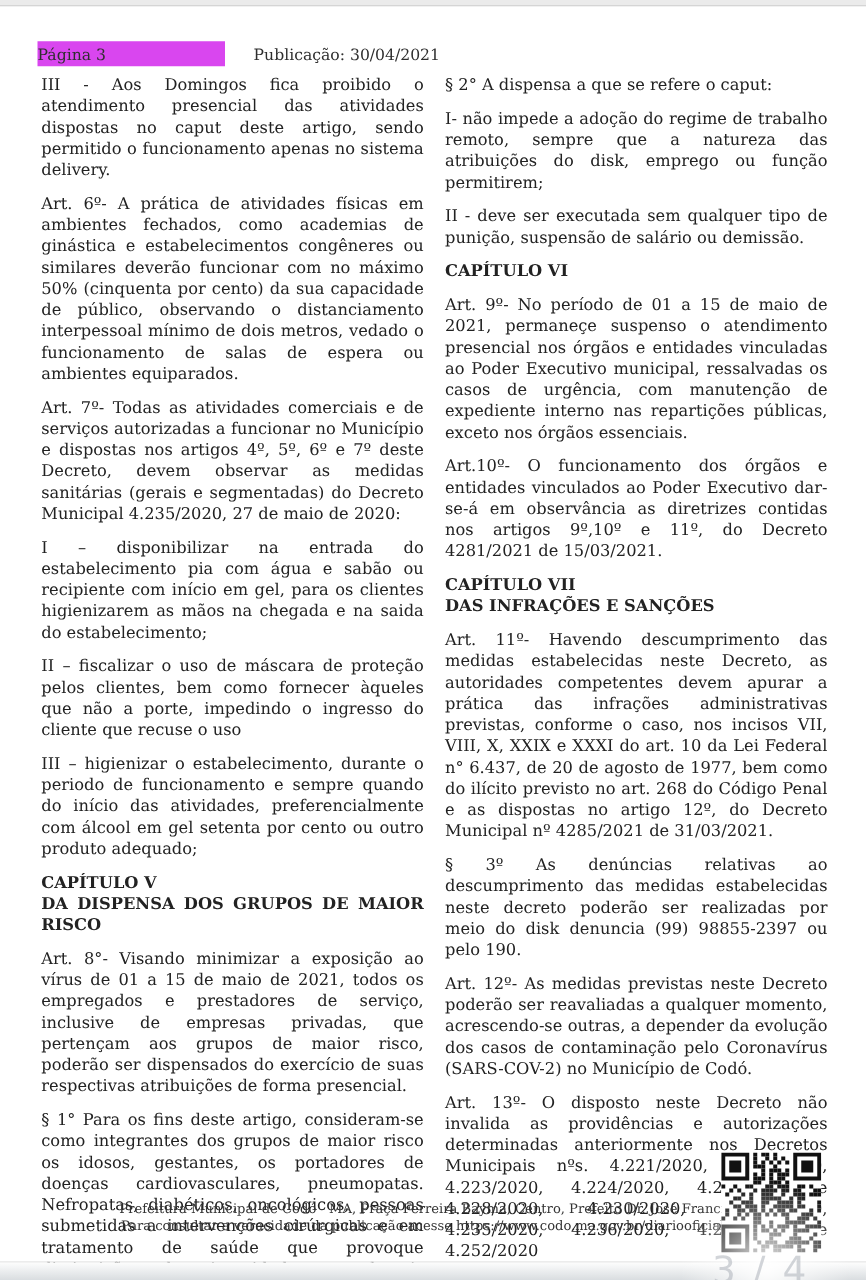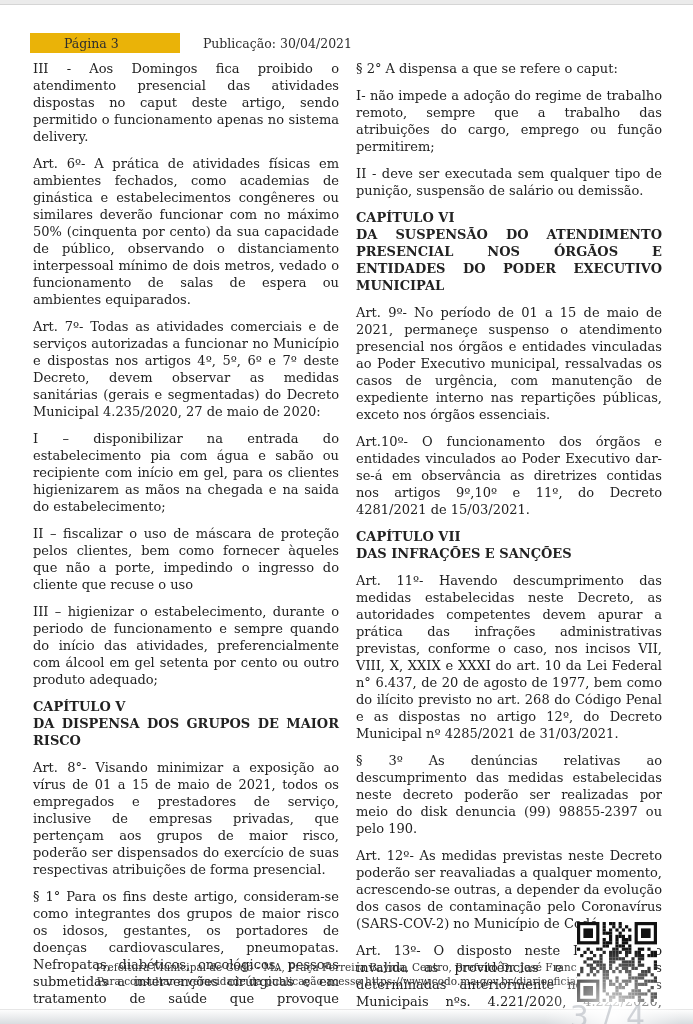--- a/index.html
+++ b/index.html
@@ -13,21 +13,21 @@
   }
   .top-strip{
     position:absolute;top:0;left:0;right:0;height:4px;
     background:#ebebeb;border-bottom:1px solid #d5d5d5;
   }
   .doc-header{
     position:absolute;top:33px;left:30px;right:31px;height:20px;
     display:flex;align-items:center;
     font-size:12.5px;color:#2e2e2e;
   }
-  .doc-header .cell-page{width:150px;background:#eab308;height:100%;display:flex;align-items:center;padding-left:34px;box-sizing:border-box;}
+  .doc-header .cell-page{width:150px;background:#d946ef;height:100%;display:flex;align-items:center;box-sizing:border-box;}
   .doc-header .cell-title{flex:1;background:#e9e9e9;height:100%;display:flex;align-items:center;justify-content:center;}
   .doc-header .cell-pub{width:172px;height:100%;display:flex;align-items:center;justify-content:flex-end;}
   .columns{
     position:absolute;top:60px;left:33px;right:31px;
     display:flex;gap:17px;
   }
   .col{flex:1;font-size:13px;line-height:17px;text-align:justify;}
   .col p{margin:0 0 10px 0;}
   .lead{font-weight:normal;}
   .chapter{font-weight:bold;margin:4px 0 10px 0;text-align:justify;}
@@ -81,25 +81,24 @@
       <div class="chapter">
         <div>CAPÍTULO V</div>
         <div>DA DISPENSA DOS GRUPOS DE MAIOR  RISCO</div>
       </div>
       <p><span class="lead">Art. 8°-</span><span> Visando minimizar a exposição ao vírus de 01 a 15 de maio de 2021, todos os empregados e prestadores de serviço, inclusive de empresas privadas, que pertençam aos grupos de maior risco, poderão ser dispensados do exercício de suas respectivas atribuições de forma presencial.</span></p>
       <p><span>§ 1° Para os fins deste artigo, consideram-se como integrantes dos grupos de maior risco os idosos, gestantes, os portadores de doenças cardiovasculares, pneumopatas. Nefropatas, diabéticos, oncológicos, pessoas submetidas a intervenções cirúrgicas e em tratamento de saúde que provoque diminuição da imunidade e demais imunossuprimidos.</span></p>
     </div>
 
     <div class="col">
       <p><span>§ 2° A dispensa a que se refere o caput:</span></p>
-      <p><span>I- não impede a adoção do regime de trabalho remoto, sempre que a trabalho das atribuições do cargo, emprego ou função permitirem;</span></p>
+      <p><span>I- não impede a adoção do regime de trabalho remoto, sempre que a natureza das atribuições do disk, emprego ou função permitirem;</span></p>
       <p><span>II - deve ser executada sem qualquer tipo de punição, suspensão de salário ou demissão.</span></p>
       <div class="chapter">
         <div>CAPÍTULO VI</div>
-        <div>DA SUSPENSÃO DO  ATENDIMENTO PRESENCIAL  NOS ÓRGÃOS E ENTIDADES  DO PODER  EXECUTIVO  MUNICIPAL</div>
       </div>
       <p><span class="lead">Art. 9º-</span><span> No período de 01 a 15 de maio de 2021, permaneçe suspenso o atendimento presencial nos órgãos e entidades vinculadas ao Poder Executivo municipal, ressalvadas os casos de urgência, com manutenção de expediente interno nas repartições públicas, exceto nos órgãos essenciais.</span></p>
       <p><span class="lead">Art.10º-</span><span>  O funcionamento dos órgãos e entidades vinculados ao Poder Executivo dar-se-á em observância as diretrizes contidas nos artigos 9º,10º e 11º, do Decreto 4281/2021 de 15/03/2021.</span></p>
       <div class="chapter">
         <div>CAPÍTULO VII</div>
         <div>DAS INFRAÇÕES E SANÇÕES</div>
       </div>
       <p><span class="lead">Art. 11º-</span><span> Havendo descumprimento das medidas estabelecidas neste Decreto, as autoridades competentes devem apurar a prática das infrações administrativas previstas, conforme o caso, nos incisos VII, VIII, X, XXIX e XXXI do art. 10 da Lei Federal n° 6.437, de 20 de agosto de 1977, bem como do ilícito previsto no art. 268 do Código Penal e as dispostas no artigo 12º, do Decreto Municipal nº 4285/2021 de 31/03/2021.</span></p>
       <p><span>§ 3º As denúncias relativas ao descumprimento das medidas estabelecidas neste decreto poderão ser realizadas por meio do disk denuncia (99) 98855-2397 ou pelo 190.</span></p>
       <p><span class="lead">Art. 12º-</span><span> As medidas previstas neste Decreto poderão ser reavaliadas a qualquer momento, acrescendo-se outras, a depender da evolução dos casos de contaminação pelo Coronavírus (SARS-COV-2) no Município de Codó.</span></p>

